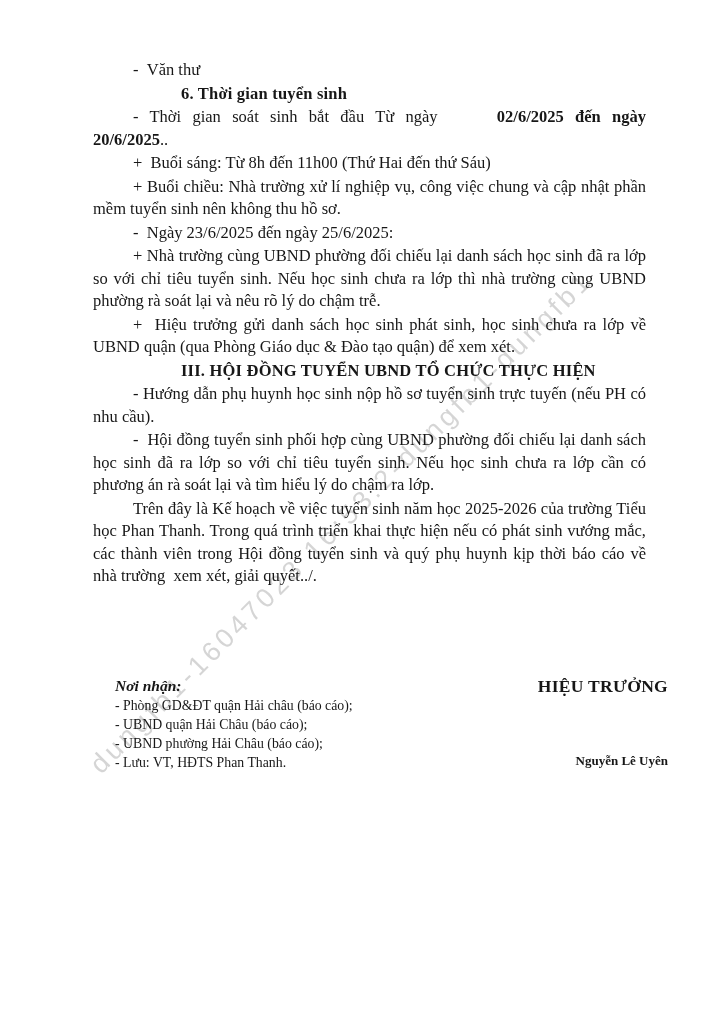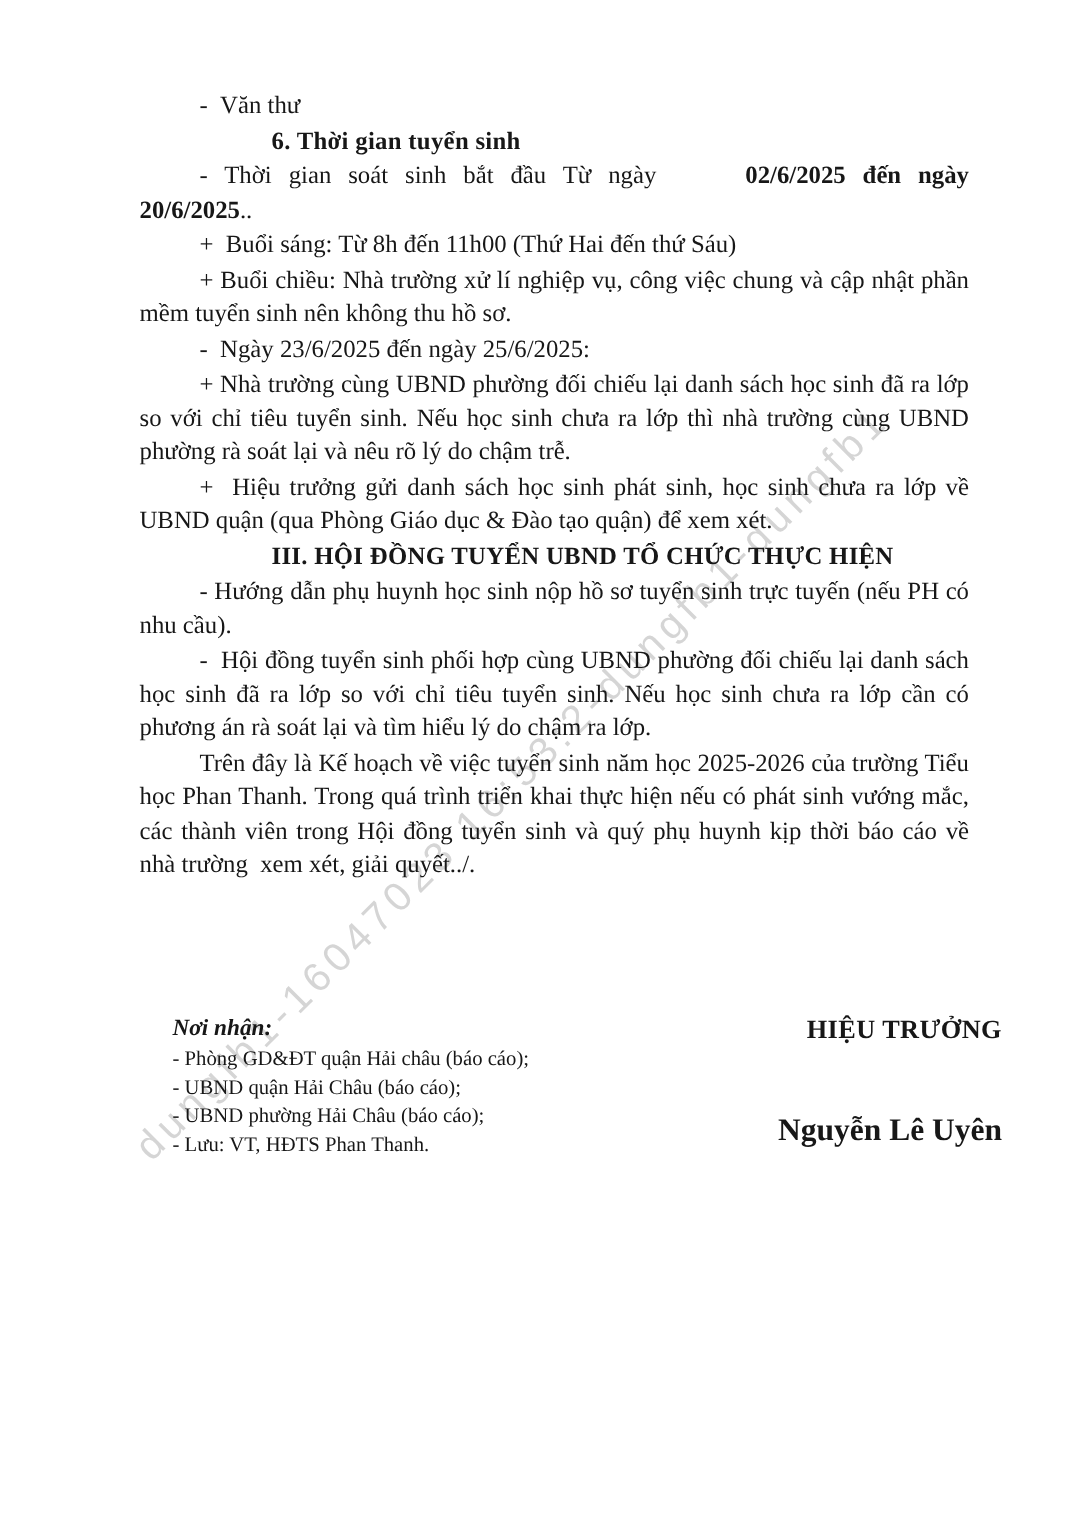--- a/index.html
+++ b/index.html
@@ -76,22 +76,22 @@
     text-align: right;
     padding-top: 0px;
   }
   .sig-title {
     font-weight: bold;
     font-size: 17.5px;
     letter-spacing: 0.3px;
   }
   .sig-name {
     font-weight: bold;
-    font-size: 21px;
-    margin-top: 44px;
+    font-size: 13px;
+    margin-top: 56px;
     font-family: Liberation Serif, serif;
   }
 </style>
 </head>
 <body>
 
 <div class="page">
 
   <div class="watermark">dungfb1-16047023 16:53:2-dungfb1-dungfb1</div>
 

